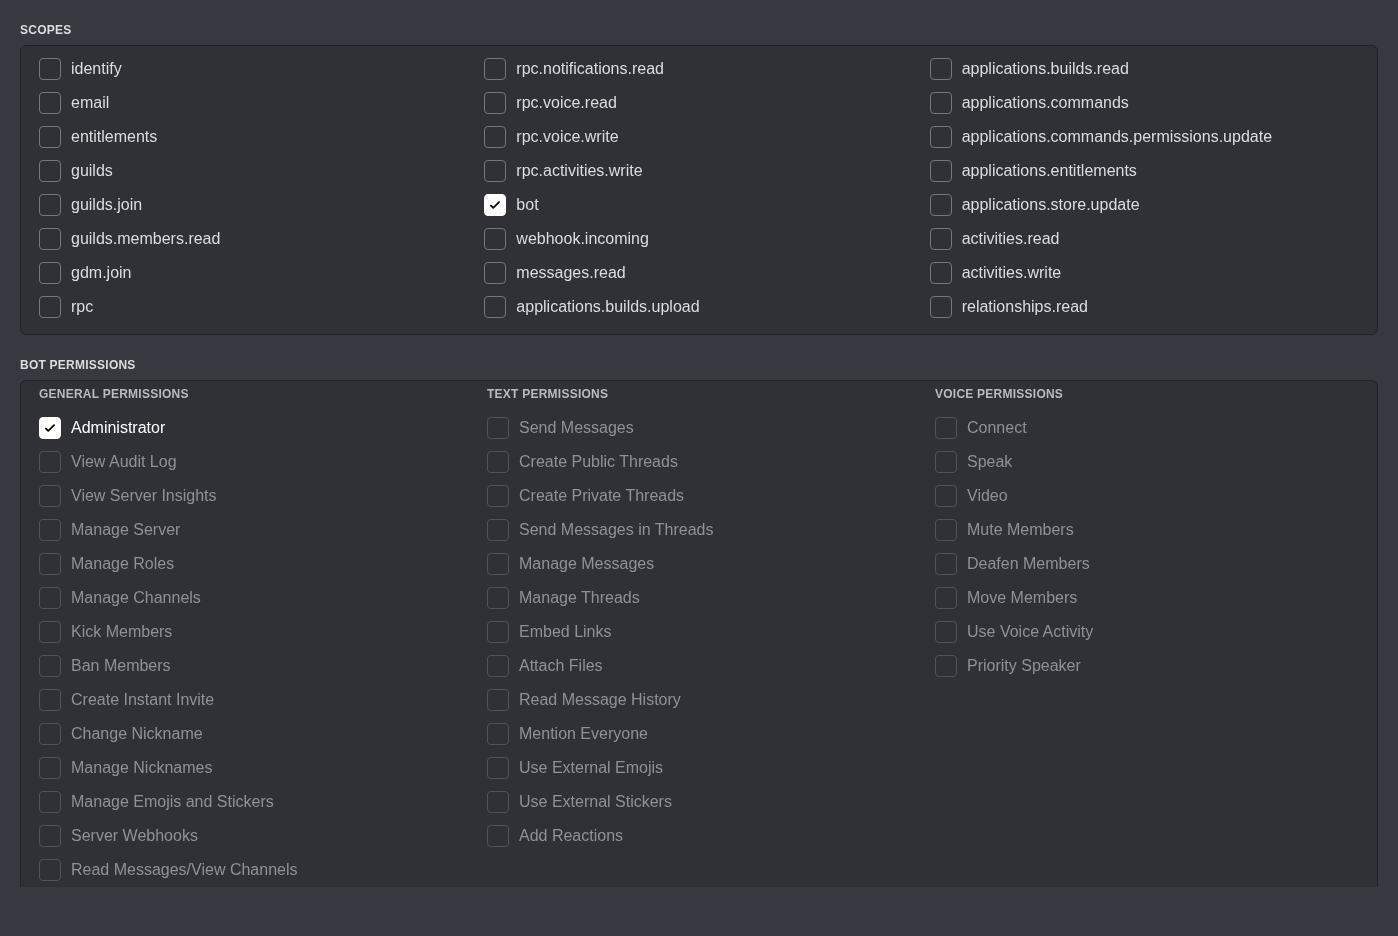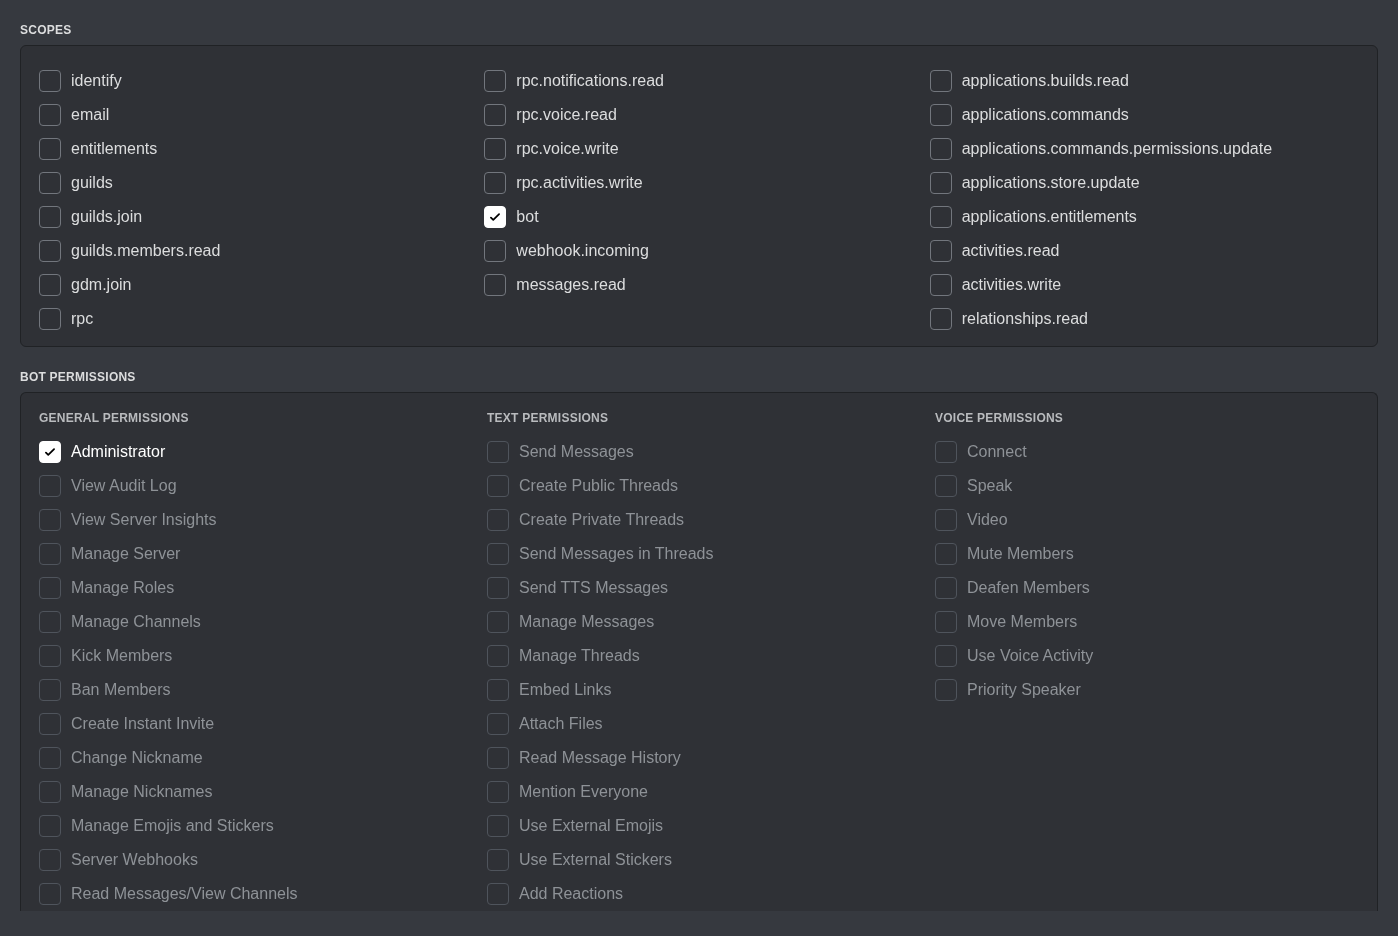--- a/index.html
+++ b/index.html
@@ -16,21 +16,21 @@
     font-weight: 700;
     color: #dcddde;
     text-transform: uppercase;
     letter-spacing: 0.02em;
     margin: 23px 0 8px 20px;
   }
   .panel {
     border: 1px solid #202225;
     border-radius: 6px;
     margin: 0 20px 18px 20px;
-    padding: 18px 18px 10px 18px;
+    padding: 6px 18px 10px 18px;
     background: #2f3136;
   }
   .scopes-grid {
     display: grid;
     grid-template-columns: repeat(3, 1fr);
     column-gap: 16px;
   }
   .perm-grid {
     display: grid;
     grid-template-columns: repeat(3, 1fr);
@@ -150,41 +150,45 @@
           <span class="label">bot</span>
         </div>
         <div class="check-row">
           <div class="checkbox"></div>
           <span class="label">webhook.incoming</span>
         </div>
         <div class="check-row">
           <div class="checkbox"></div>
           <span class="label">messages.read</span>
         </div>
+        <div class="check-row">
+          <div class="checkbox"></div>
+          <span class="label">applications.builds.upload</span>
+        </div>
       </div>
       <div>
         <div class="check-row">
           <div class="checkbox"></div>
           <span class="label">applications.builds.read</span>
         </div>
         <div class="check-row">
           <div class="checkbox"></div>
           <span class="label">applications.commands</span>
         </div>
         <div class="check-row">
           <div class="checkbox"></div>
           <span class="label">applications.commands.permissions.update</span>
         </div>
         <div class="check-row">
           <div class="checkbox"></div>
+          <span class="label">applications.entitlements</span>
+        </div>
+        <div class="check-row">
+          <div class="checkbox"></div>
           <span class="label">applications.store.update</span>
-        </div>
-        <div class="check-row">
-          <div class="checkbox"></div>
-          <span class="label">applications.entitlements</span>
         </div>
         <div class="check-row">
           <div class="checkbox"></div>
           <span class="label">activities.read</span>
         </div>
         <div class="check-row">
           <div class="checkbox"></div>
           <span class="label">activities.write</span>
         </div>
         <div class="check-row">
@@ -274,24 +278,20 @@
         <div class="check-row">
           <div class="checkbox disabled"></div>
           <span class="label dim">Create Private Threads</span>
         </div>
         <div class="check-row">
           <div class="checkbox disabled"></div>
           <span class="label dim">Send Messages in Threads</span>
         </div>
         <div class="check-row">
           <div class="checkbox disabled"></div>
-          <span class="label dim">Send TTS Messages</span>
-        </div>
-        <div class="check-row">
-          <div class="checkbox disabled"></div>
           <span class="label dim">Manage Messages</span>
         </div>
         <div class="check-row">
           <div class="checkbox disabled"></div>
           <span class="label dim">Manage Threads</span>
         </div>
         <div class="check-row">
           <div class="checkbox disabled"></div>
           <span class="label dim">Embed Links</span>
         </div>

